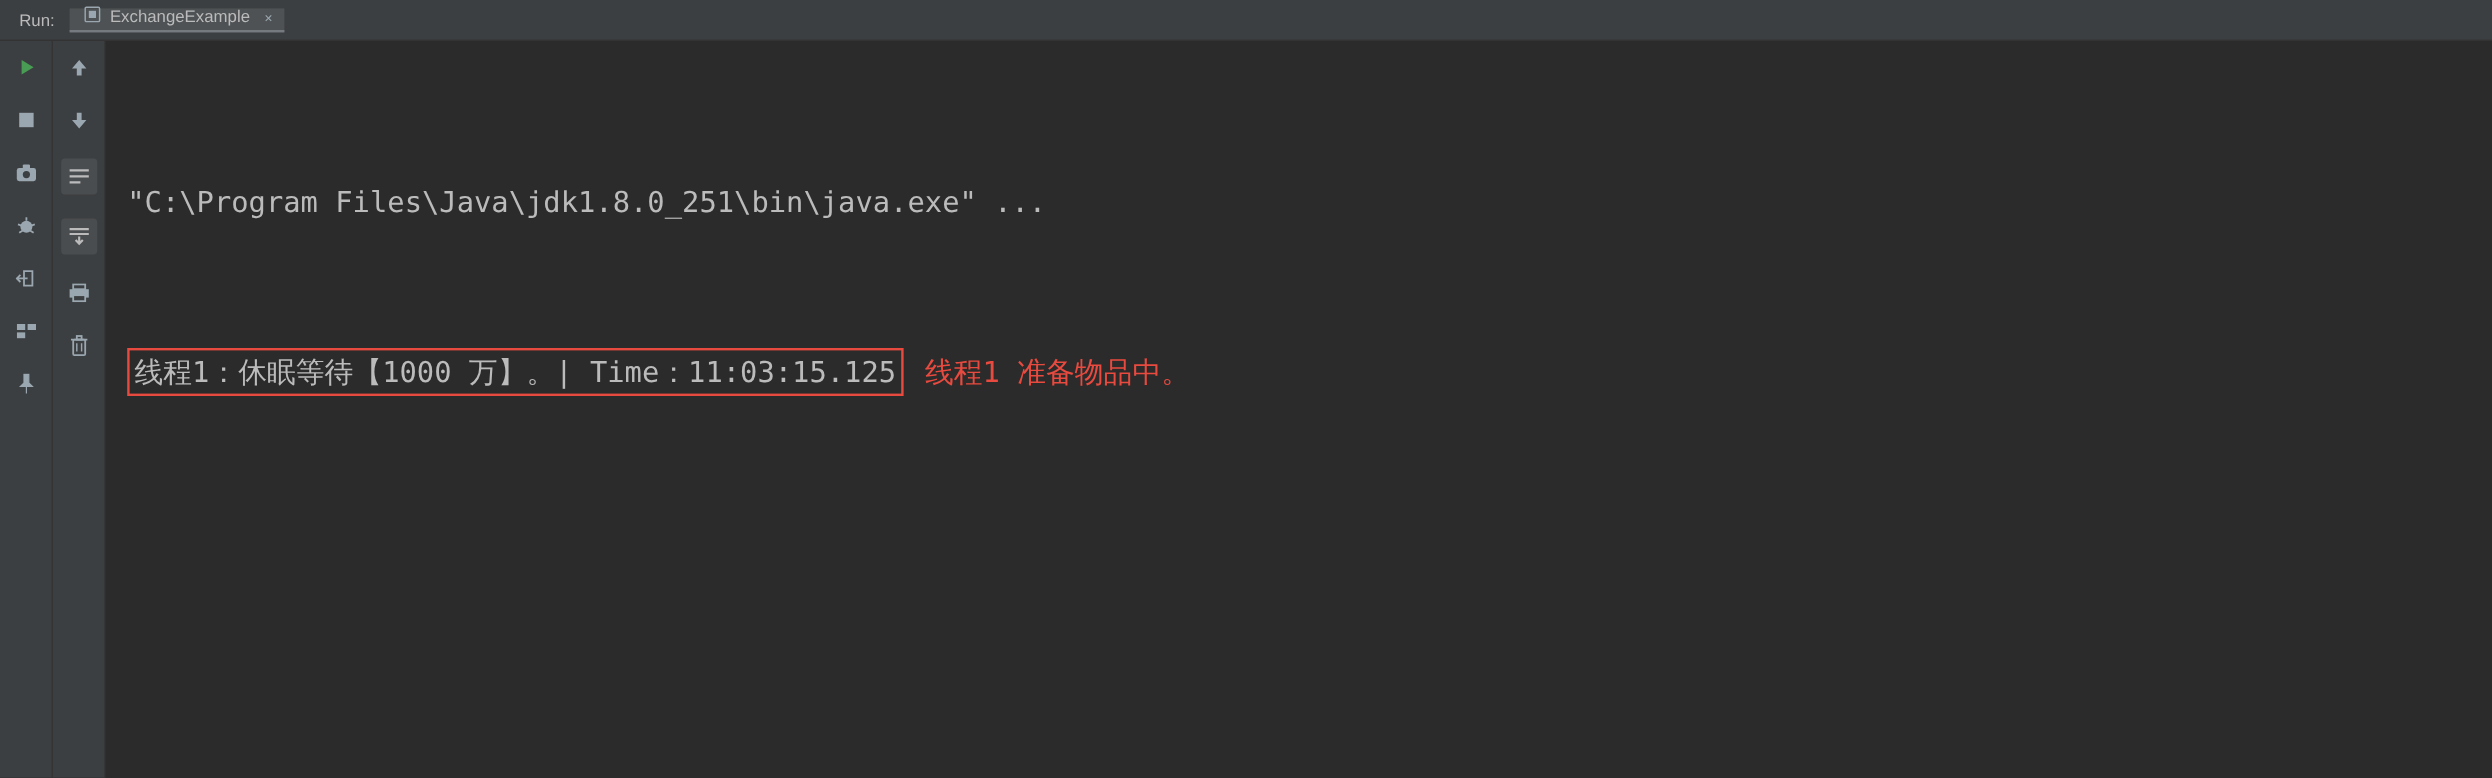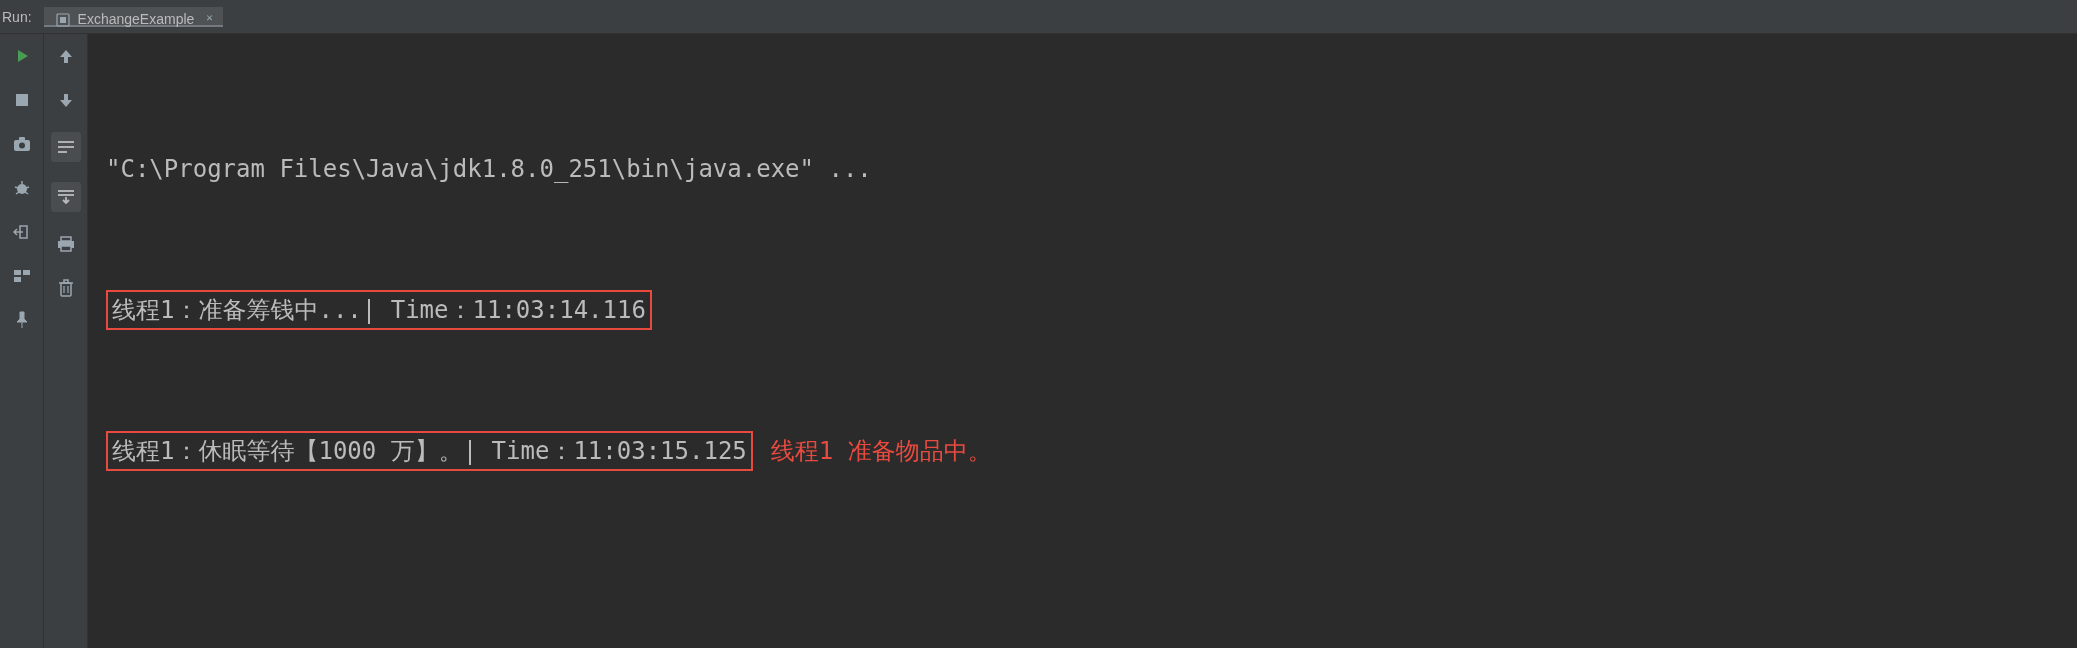--- a/index.html
+++ b/index.html
@@ -18,32 +18,32 @@
     .top-bar {
       position: absolute;
       top: 0;
       left: 0;
       right: 0;
       height: 34px;
       background: #3c3f41;
       border-bottom: 1px solid #323232;
       display: flex;
       align-items: center;
-      padding-left: 2px;
+      padding-left: 16px;
       z-index: 10;
     }
     .run-label {
       color: #bbbbbb;
       font-size: 14px;
       margin-right: 12px;
       font-family: -apple-system, "Segoe UI", Arial, sans-serif;
     }
     .tab {
       display: flex;
-      align-items: flex-start;
+      align-items: flex-end;
       padding: 4px 10px;
       background: #4e5254;
       border-bottom: 2px solid #747a80;
       height: 20px;
       gap: 6px;
     }
     .tab-icon {
       width: 18px;
       height: 18px;
       display: flex;
@@ -241,21 +241,20 @@
           <line x1="0" y1="4" x2="14" y2="4" stroke="#9aa7b0" stroke-width="1.5"></line>
           <rect x="5" y="1" width="4" height="3" fill="none" stroke="#9aa7b0" stroke-width="1.5"></rect>
           <line x1="5" y1="7" x2="5" y2="14" stroke="#9aa7b0" stroke-width="1.2"></line>
           <line x1="9" y1="7" x2="9" y2="14" stroke="#9aa7b0" stroke-width="1.2"></line>
         </svg>
     </div>
   </div>
 
   <div class="console">
     <div class="console-line">"C:\Program Files\Java\jdk1.8.0_251\bin\java.exe" ...</div>
-    <div class="console-line"><span class="boxed">线程1：准备筹钱中...| Time：11:03:14.116</span></div>
     <div class="console-line"><span class="boxed">线程1：休眠等待【1000 万】。| Time：11:03:15.125</span><span class="annotation">线程1 准备物品中。</span></div>
     
     
     
     
     
   </div>
 
 </div>
 

